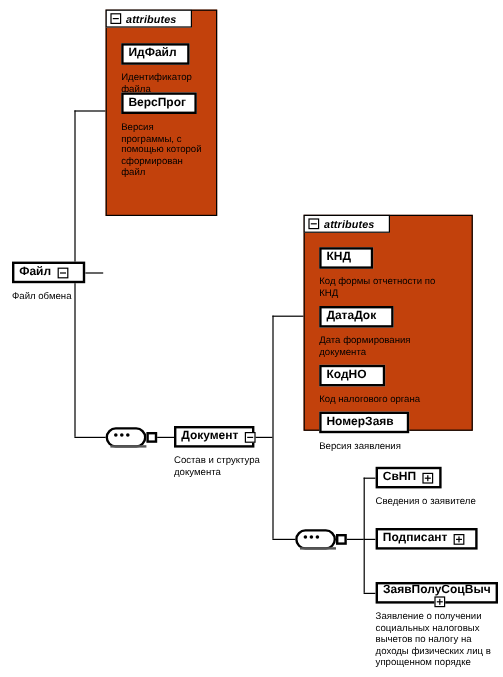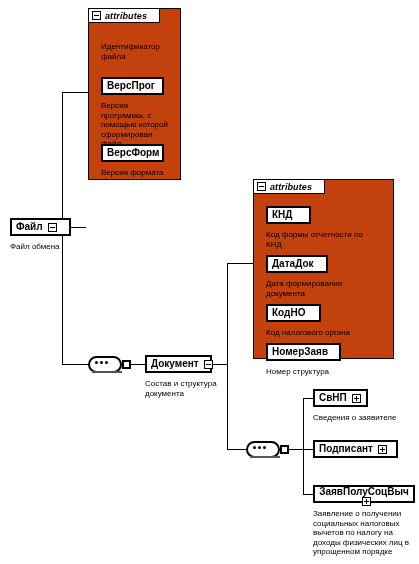--- a/index.html
+++ b/index.html
@@ -217,38 +217,35 @@
   <div class="line-h" style="left:303px; top:449px; width:10px;"></div>
   <div class="line-h" style="left:303px; top:494px; width:10px;"></div>
 
   <div class="attr-box" style="left:88px; top:8px; width:93px; height:172px;">
     <div class="attr-header" style="width:72px;">
       <span class="toggle"></span>
       <span class="label">attributes</span>
     </div>
 
     <div class="node" style="left:12px; top:27px; width:70px;">
+      <div class="node-box" style="width:57px;">
+        <span class="node-name">ИдФайл</span>
+      </div>
       <div class="node-caption">Идентификатор файла</div>
     </div>
 
     <div class="node" style="left:12px; top:68px; width:72px;">
       <div class="node-box" style="width:63px;">
         <span class="node-name">ВерсПрог</span>
       </div>
       <div class="node-caption">Версия программы, с
 помощью которой
 сформирован файл</div>
     </div>
 
-    <div class="node" style="left:12px; top:135px; width:72px;">
-      <div class="node-box" style="width:63px;">
-        <span class="node-name">ВерсФорм</span>
-      </div>
-      <div class="node-caption">Версия формата</div>
-    </div>
   </div>
 
   <div class="node" style="left:10px; top:218px; width:75px;">
     <div class="node-box" style="width:61px;">
       <span class="node-name">Файл</span>
       <span class="toggle node-toggle"></span>
     </div>
     <div class="node-caption">Файл обмена</div>
   </div>
 
@@ -297,21 +294,21 @@
       <div class="node-box" style="width:55px;">
         <span class="node-name">КодНО</span>
       </div>
       <div class="node-caption">Код налогового органа</div>
     </div>
 
     <div class="node" style="left:12px; top:163px; width:120px;">
       <div class="node-box" style="width:75px;">
         <span class="node-name">НомерЗаяв</span>
       </div>
-      <div class="node-caption">Номер структура</div>
+      <div class="node-caption">Версия заявления</div>
     </div>
   </div>
 
   <div class="seq" style="left:246px; top:441px;">
     <div class="hexa"></div>
     <div class="dots">
         <i></i>
         <i></i>
         <i></i>
       </div>

